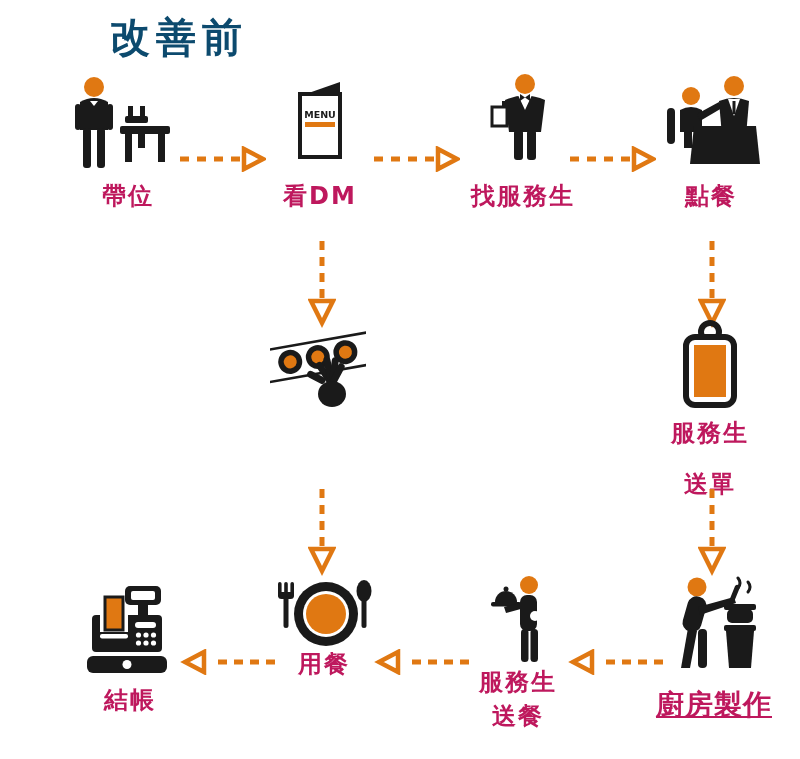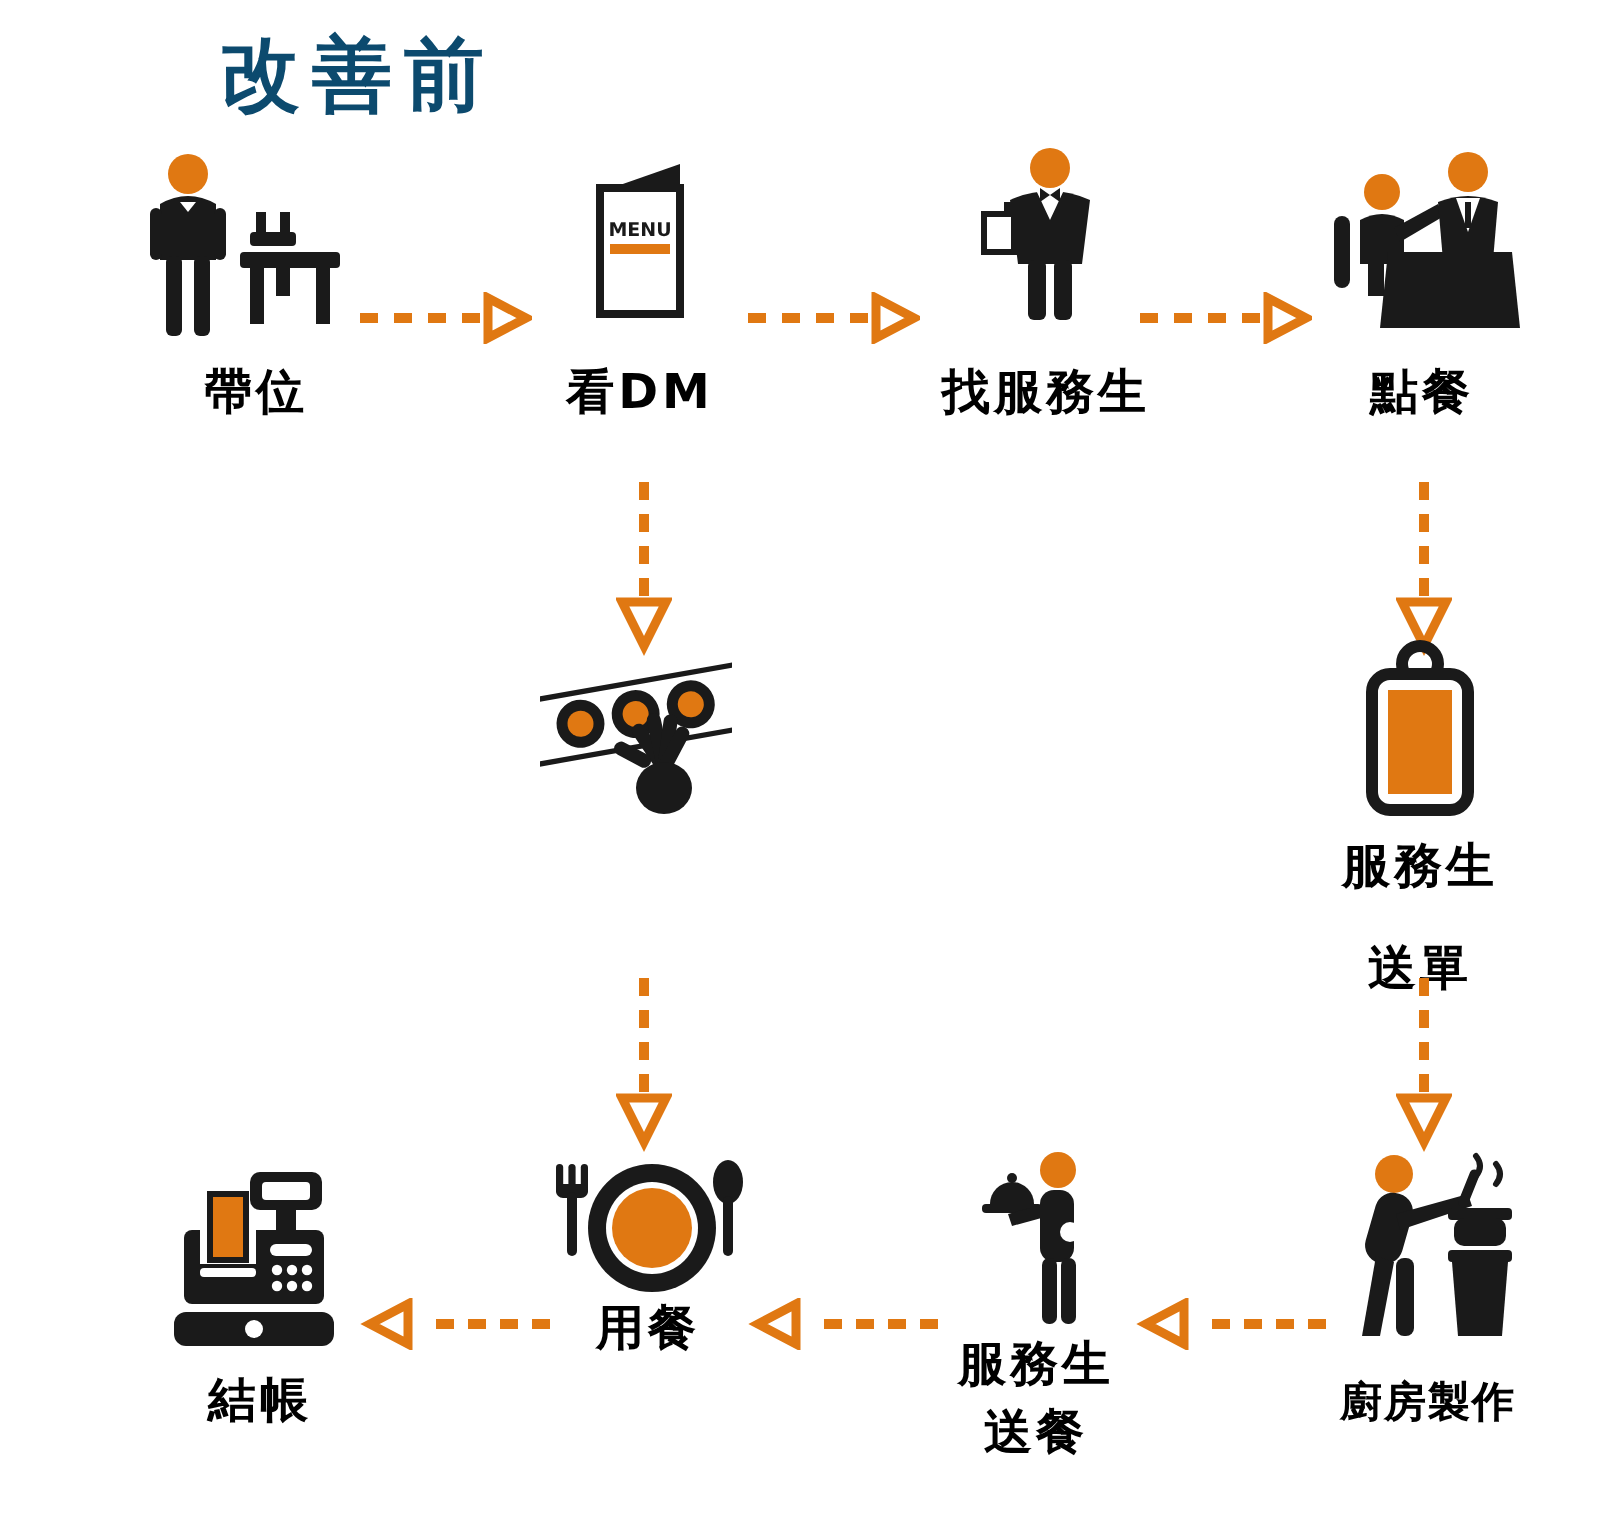--- a/index.html
+++ b/index.html
@@ -8,23 +8,23 @@
     font-family:"DejaVu Sans","Liberation Sans",sans-serif;overflow:hidden;
   }
   .title{
     position:absolute;left:86px;top:10px;font-size:40px;font-weight:bold;
     color:#0c4a6e;letter-spacing:6px;white-space:nowrap;margin-left:24px;
   }
   .icon{position:absolute;}
   .icon svg{display:block;}
   .label{
     position:absolute;transform:translateX(-50%);font-size:24px;font-weight:bold;
-    color:#000000;letter-spacing:2px;white-space:nowrap;line-height:1.0;
+    color:#be185d;letter-spacing:2px;white-space:nowrap;line-height:1.0;
   }
-  .label.small{font-size:21px;letter-spacing:1px;}
+  .label.small{font-size:28px;letter-spacing:1px;text-decoration:underline;}
   .arrow{position:absolute;}
 </style>
 </head>
 <body>
 
 <div id="canvas">
 
   <div class="title">改善前</div>
 
   <div class="icon" style="left:68px;top:76px">

